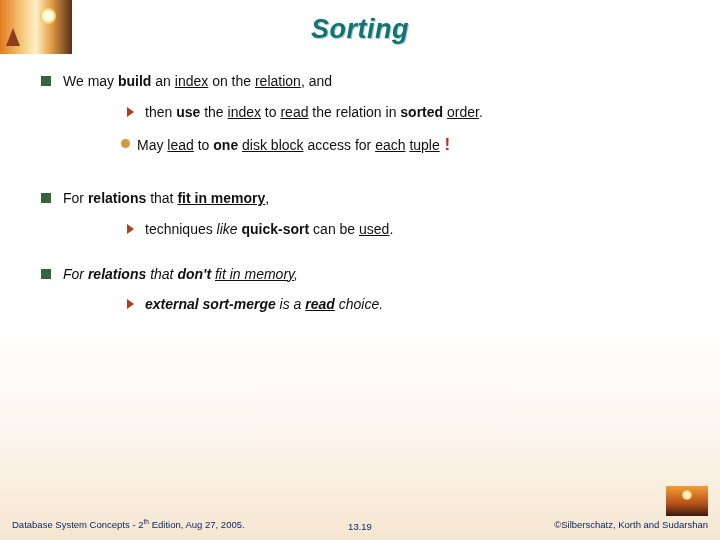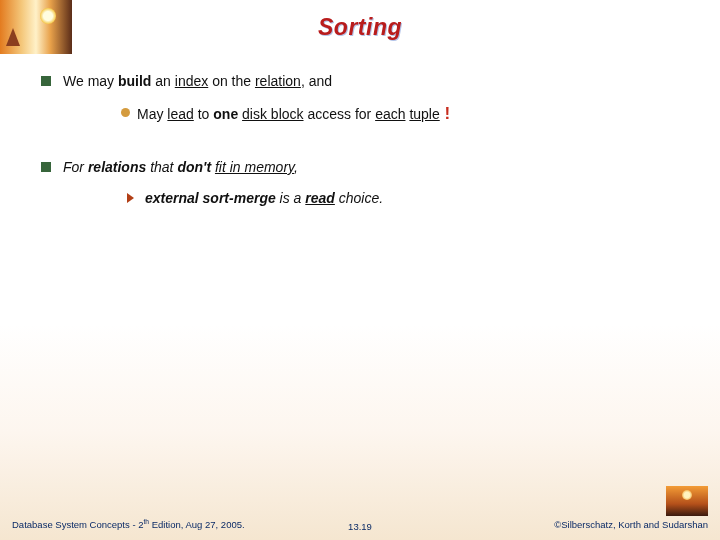--- a/index.html
+++ b/index.html
@@ -28,24 +28,24 @@
   .corner-img::after {
     content: "";
     position: absolute;
     width: 16px; height: 16px;
     top: 8px; left: 40px;
     background: radial-gradient(circle, #fffde0 40%, #f5c84b 70%);
     border-radius: 50%;
   }
   .title {
     text-align: center;
-    font-size: 23px;
+    font-size: 27px;
     font-weight: bold;
     font-style: italic;
-    color: #b91c1c;
+    color: #0f766e;
     text-shadow: 1px 1px 0 #b2c3e8;
     padding-top: 14px;
     letter-spacing: 0.5px;
   }
   .content {
     position: absolute;
     top: 72px;
     left: 41px;
     right: 24px;
     font-size: 14px;
@@ -124,27 +124,40 @@
 <div class="corner-img"></div>
 
 <div class="title">Sorting</div>
 
 <div class="content">
 
   <div class="lvl1">
     <span class="sq"></span>
     <span>We may </span><b>build</b><span> an </span><span class="u">index</span><span> on the </span><span class="u">relation</span><span>, and</span>
 
+    <div class="lvl2a">
+      <span class="tri"></span>
+      <span>then </span><b>use</b><span> the </span><span class="u">index</span><span> to </span><span class="u">read</span><span> the relation in </span><b>sorted</b><span> </span><span class="u">order</span><span>.</span>
+    </div>
 
     <div class="lvl2b">
       <span class="dot"></span>
       <span>May </span><span class="u">lead</span><span> to </span><b>one</b><span> </span><span class="u">disk block</span><span> access for </span><span class="u">each</span><span> </span><span class="u">tuple</span><span class="excl"> !</span>
     </div>
   </div>
 
+  <div class="lvl1" style="margin-top:26px;">
+    <span class="sq"></span>
+    <span>For </span><b>relations</b><span> that </span><b class="u">fit in memory</b><span>,</span>
+
+    <div class="lvl2a">
+      <span class="tri"></span>
+      <span>techniques </span><i>like</i><span> </span><b>quick-sort</b><span> can be </span><span class="u">used</span><span>.</span>
+    </div>
+  </div>
 
   <div class="lvl1" style="margin-top:26px;font-style:italic;">
     <span class="sq"></span>
     <span>For </span><b>relations</b><span> that </span><b>don't</b><span> </span><span class="u">fit in memory</span><span>,</span>
 
     <div class="lvl2a">
       <span class="tri"></span>
       <b>external sort-merge</b><span> is a </span><b class="u">read</b><span> choice.</span>
     </div>
   </div>

